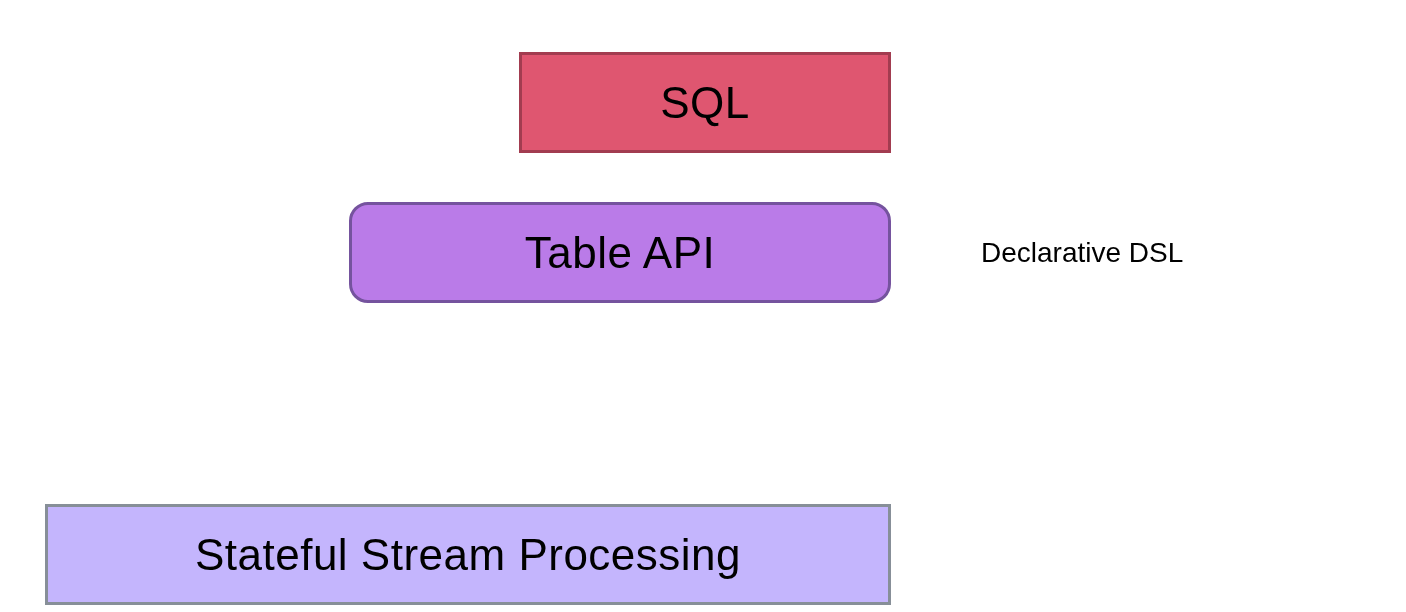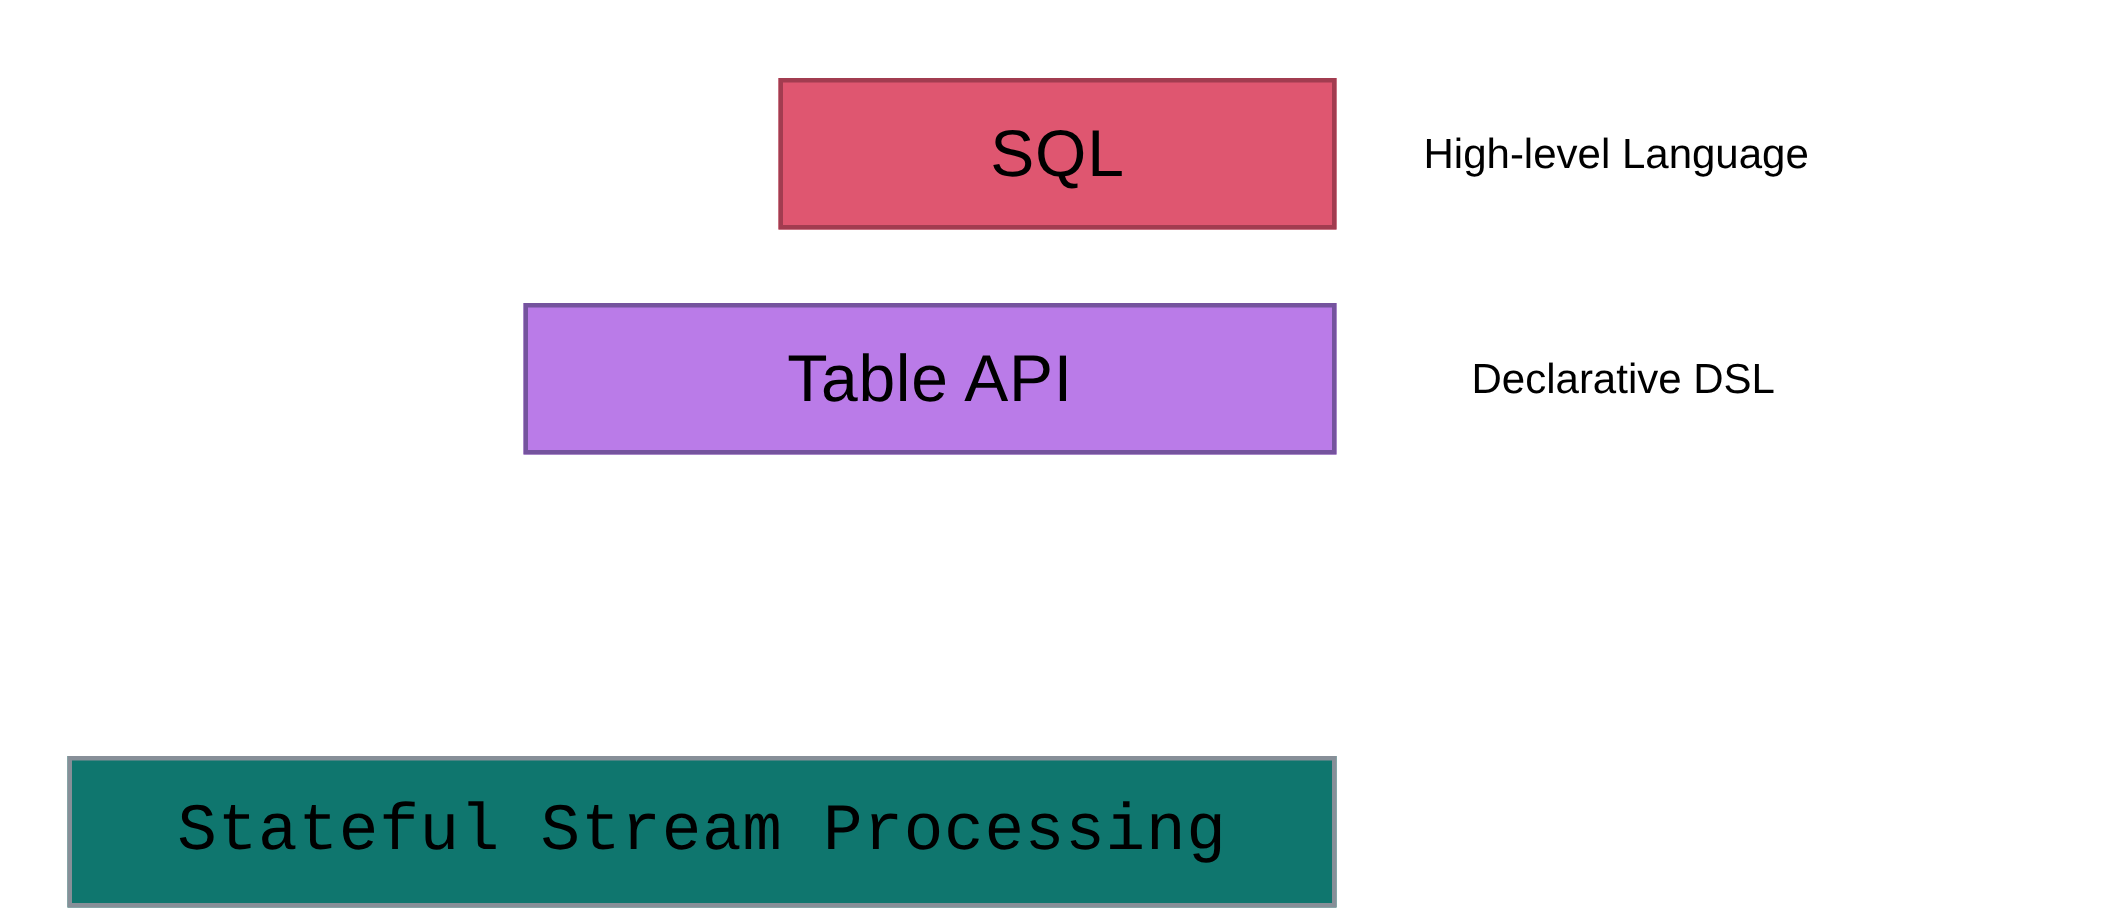--- a/index.html
+++ b/index.html
@@ -27,36 +27,35 @@
     position: absolute;
     left: 925px;
     display: flex;
     align-items: center;
     font-size: 28px;
     line-height: 41px;
     white-space: pre-line;
   }
   
   #box-sql        { left: 507px; top: 40px;  width: 372px; height: 101px; }
-  #box-table      { left: 337px; top: 190px; width: 542px; height: 101px; }
+  #box-table      { left: 337px; top: 190px; width: 542px; height: 101px; border-radius: 19px; }
   #box-datastream { left: 192px; top: 342px; width: 687px; height: 101px; }
   #box-stateful   { left: 33px;  top: 492px; width: 846px; height: 101px; }
 
   #cap-sql        { top: 40px;  height: 101px; }
   #cap-table      { top: 190px; height: 101px; margin-left: 32px; }
   #cap-datastream { top: 342px; height: 101px; }
   #cap-stateful   { top: 492px; height: 101px; }
 </style>
 </head>
 <body>
 
 <div id="canvas" style="background: rgb(255, 255, 255); color: rgb(0, 0, 0);">
 
   <div class="box" id="box-sql" style="background: rgb(223, 86, 112); border-color: rgb(162, 60, 80);">SQL</div>
-  <div class="caption" id="cap-sql">High-level Language</div>
 
   <div class="box" id="box-table" style="background: rgb(186, 123, 232); border-color: rgb(117, 83, 158);">Table API</div>
   <div class="caption" id="cap-table">Declarative DSL</div>
 
 
-  <div class="box" id="box-stateful" style="background: #0f766e; border-color: rgb(135, 143, 152); font-family: Liberation Mono, monospace;">Stateful Stream Processing</div>
+  <div class="box" id="box-stateful" style="background: #c4b5fd; border-color: rgb(135, 143, 152);">Stateful Stream Processing</div>
 
 </div>
 
 </body></html>

